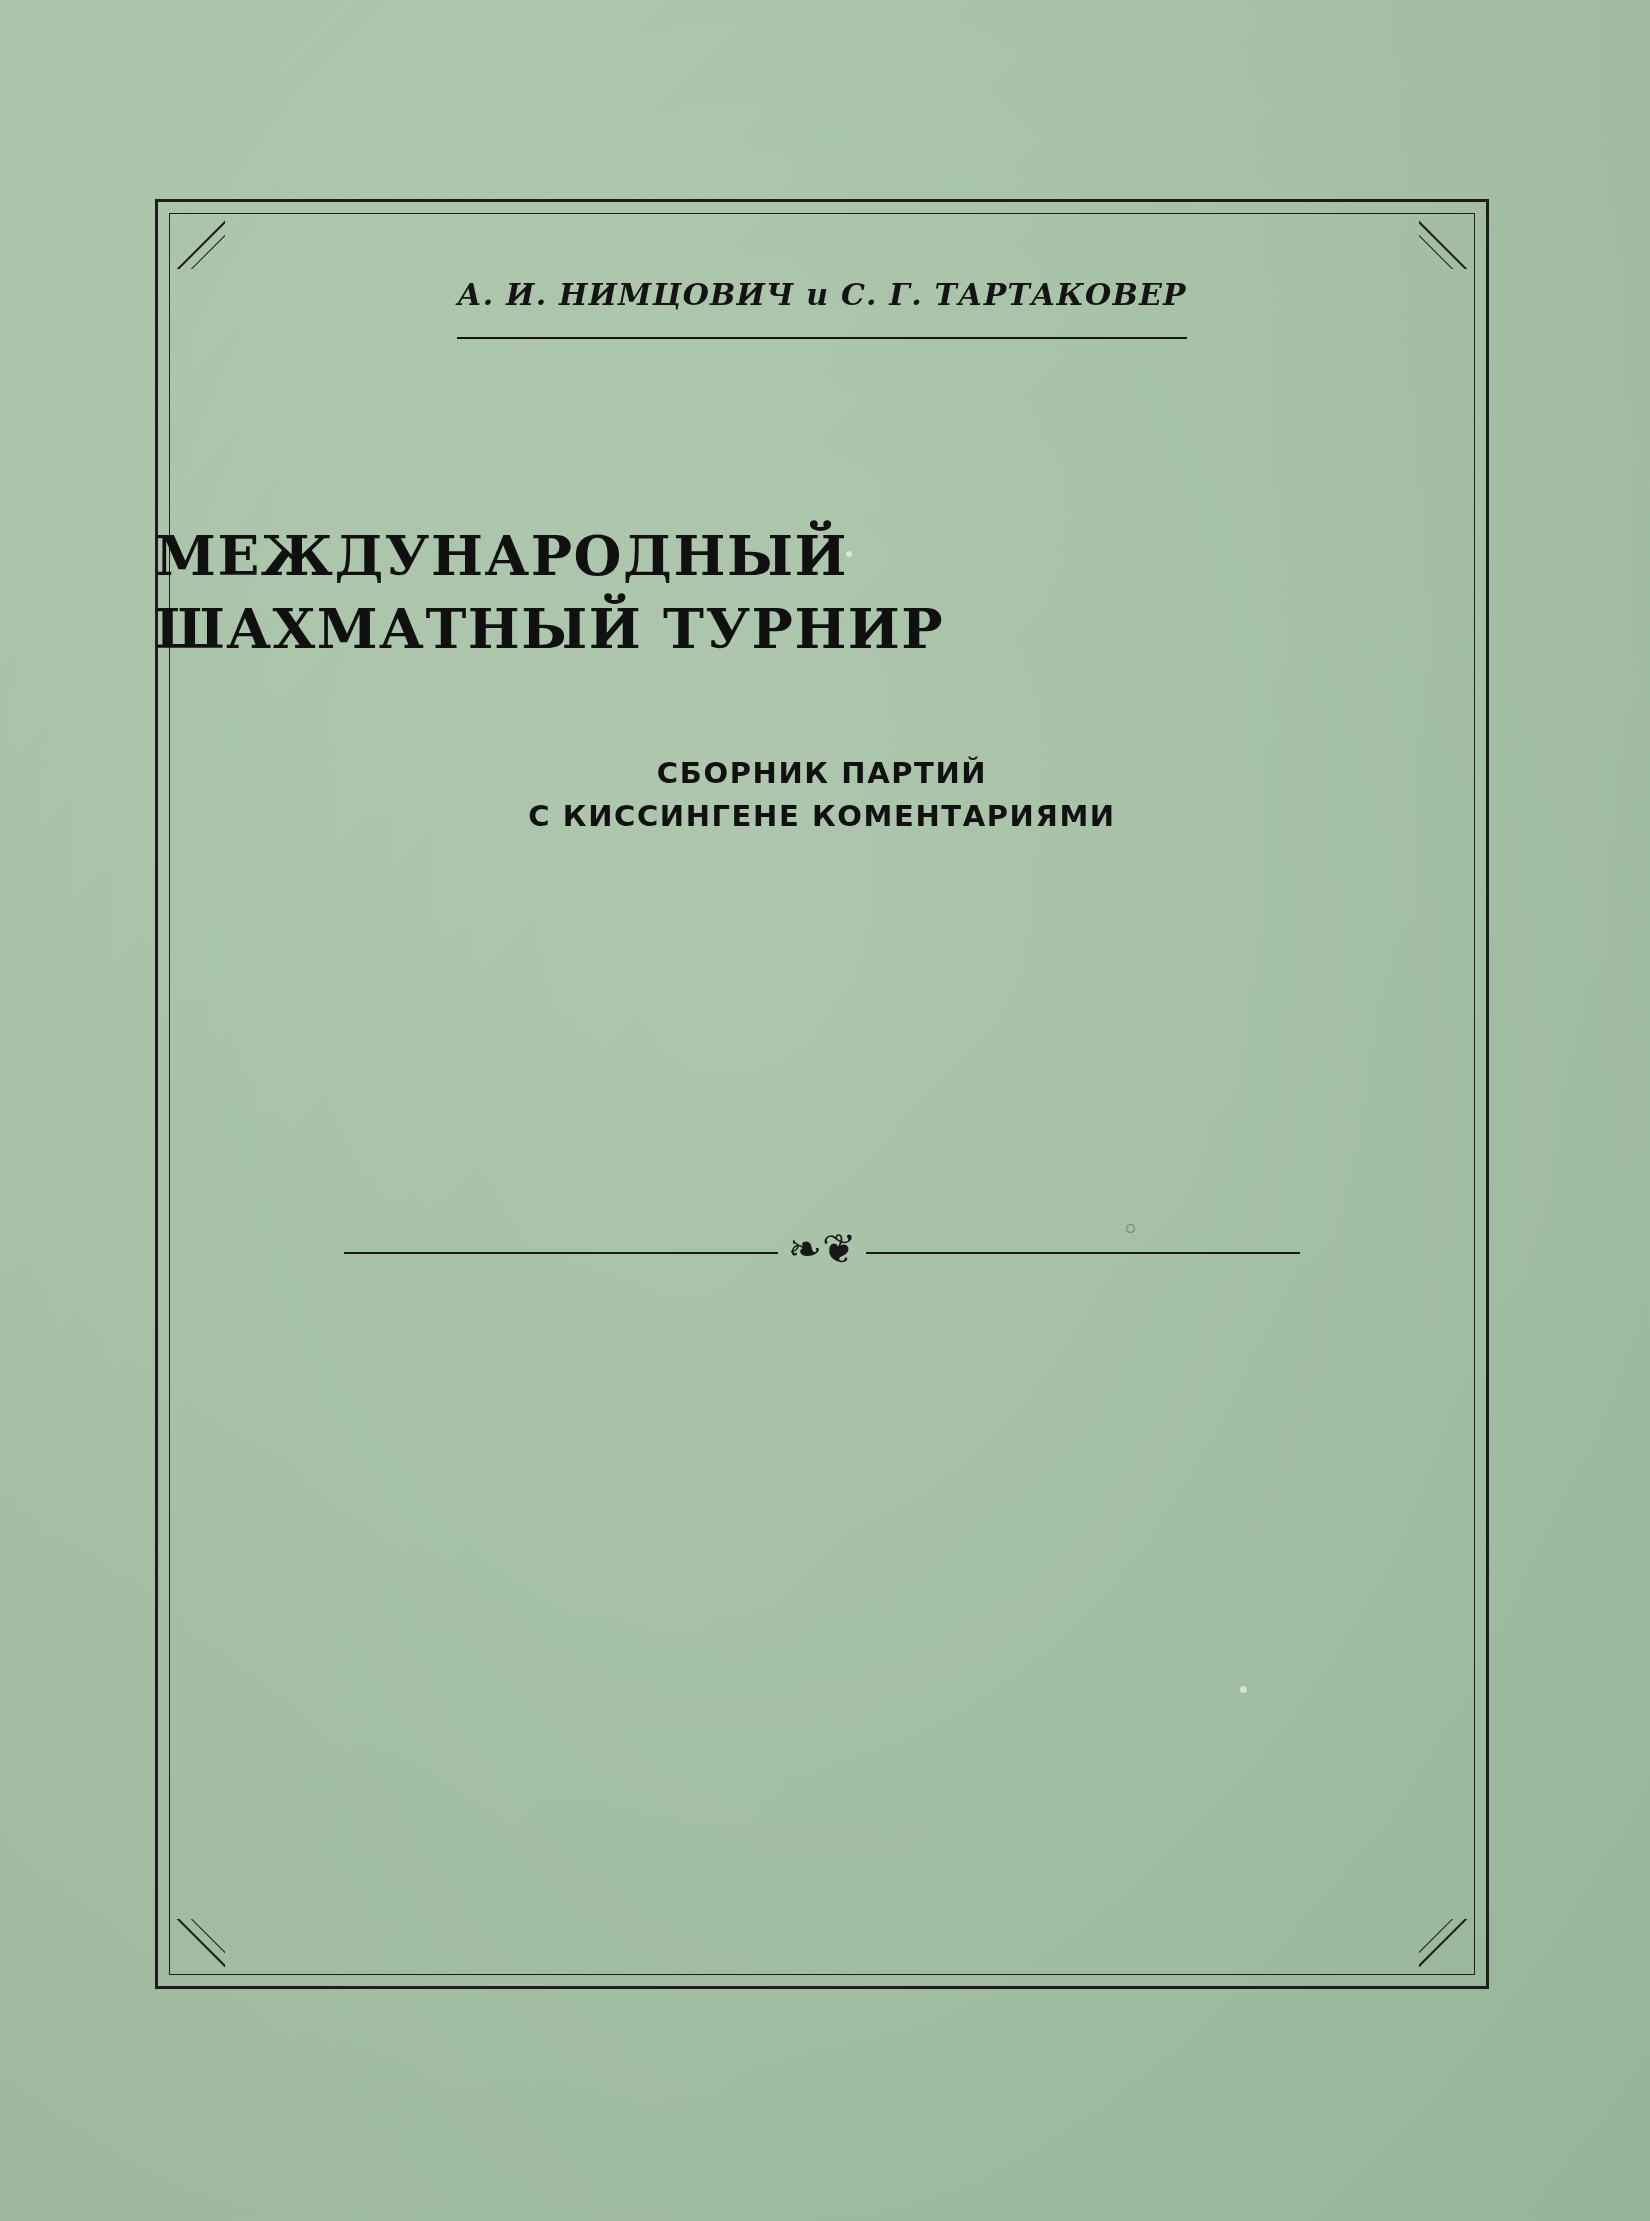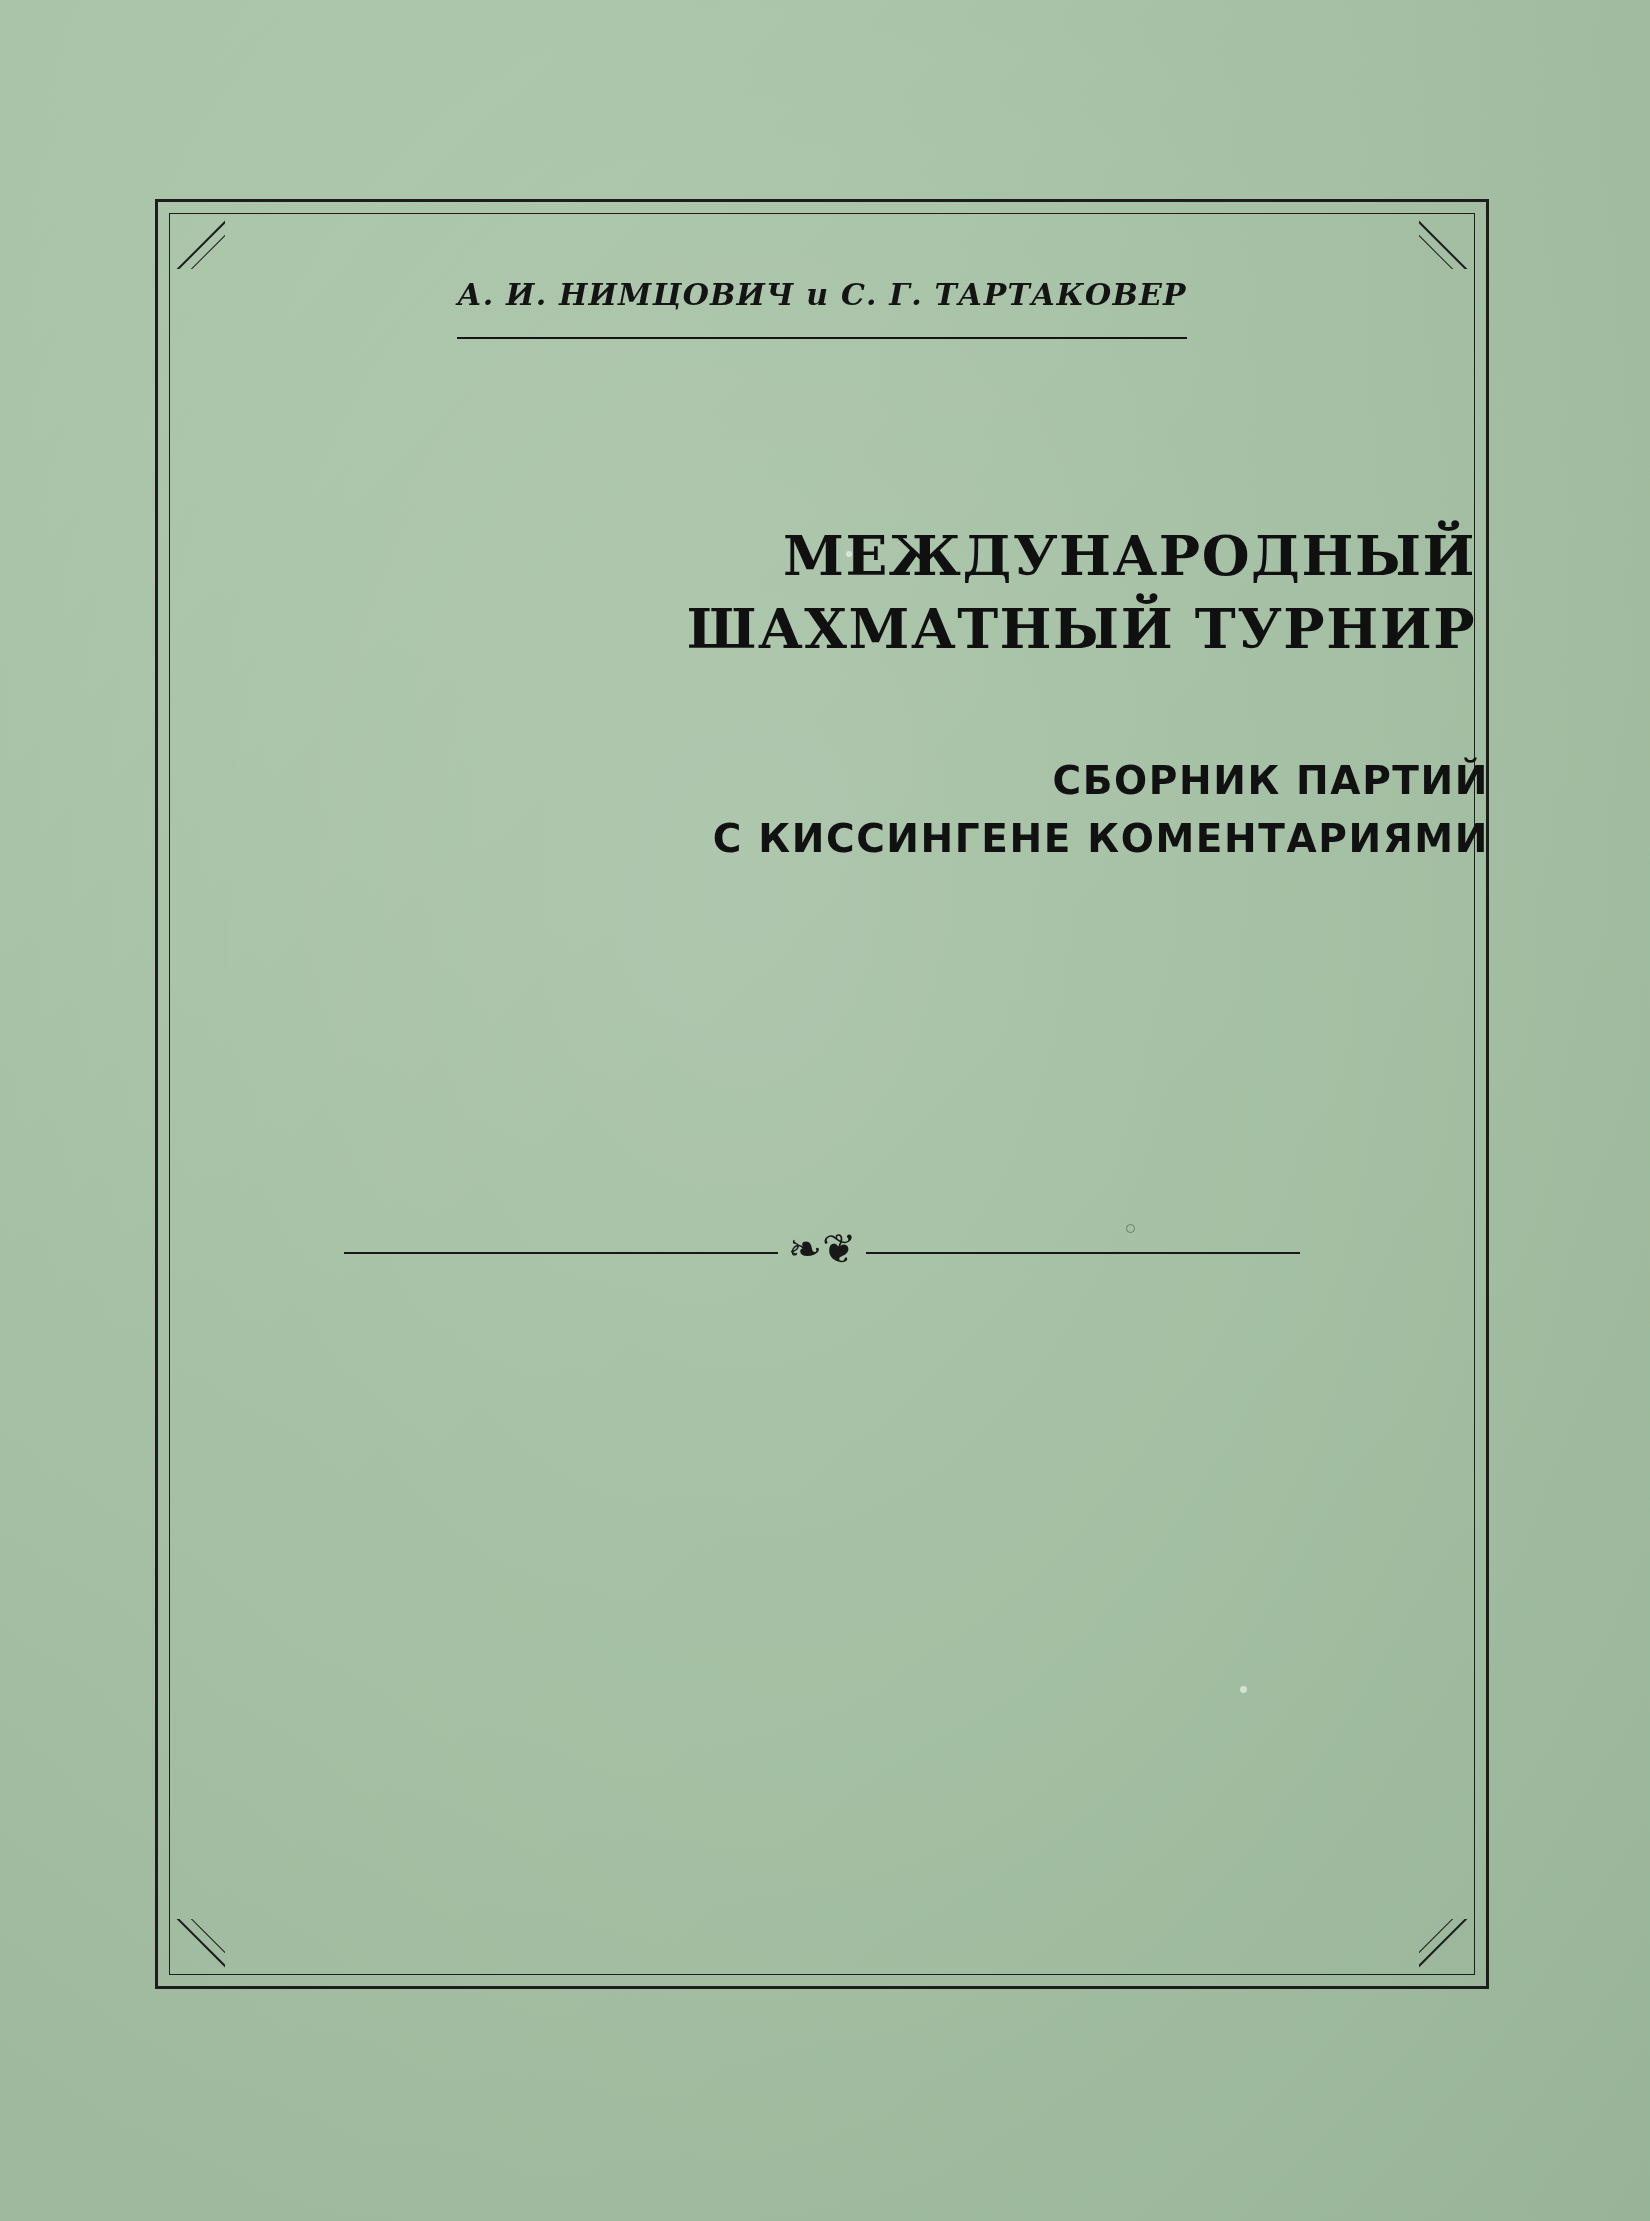--- a/index.html
+++ b/index.html
@@ -104,23 +104,22 @@
     border-bottom: 2.9px solid #141414;
     white-space: nowrap;
   }
 
   
   .title-block {
     position: absolute;
     left: 0;
     right: 13px;
     top: 320px;
-    text-align: right;
+    text-align: left;
     color: #101010;
-    padding-left: 16px;
   }
   .title-line {
     font-family: "DejaVu Serif", serif;
     font-weight: bold;
     font-size: 55px;
     letter-spacing: 1.5px;
     line-height: 1.33;
     white-space: nowrap;
   }
 
@@ -129,25 +128,24 @@
     position: absolute;
     left: 0;
     right: 0;
     top: 553px;
     text-align: center;
     color: #111;
   }
   .subtitle-line {
     font-family: "DejaVu Sans", sans-serif;
     font-weight: bold;
-    font-size: 39px;
+    font-size: 29px;
     letter-spacing: 1.6px;
     line-height: 1.48;
     white-space: nowrap;
-    text-align: right;
   }
 
   
   .ornament {
     position: absolute;
     left: 189px;
     right: 189px;
     top: 1033px;
     display: flex;
     align-items: center;

